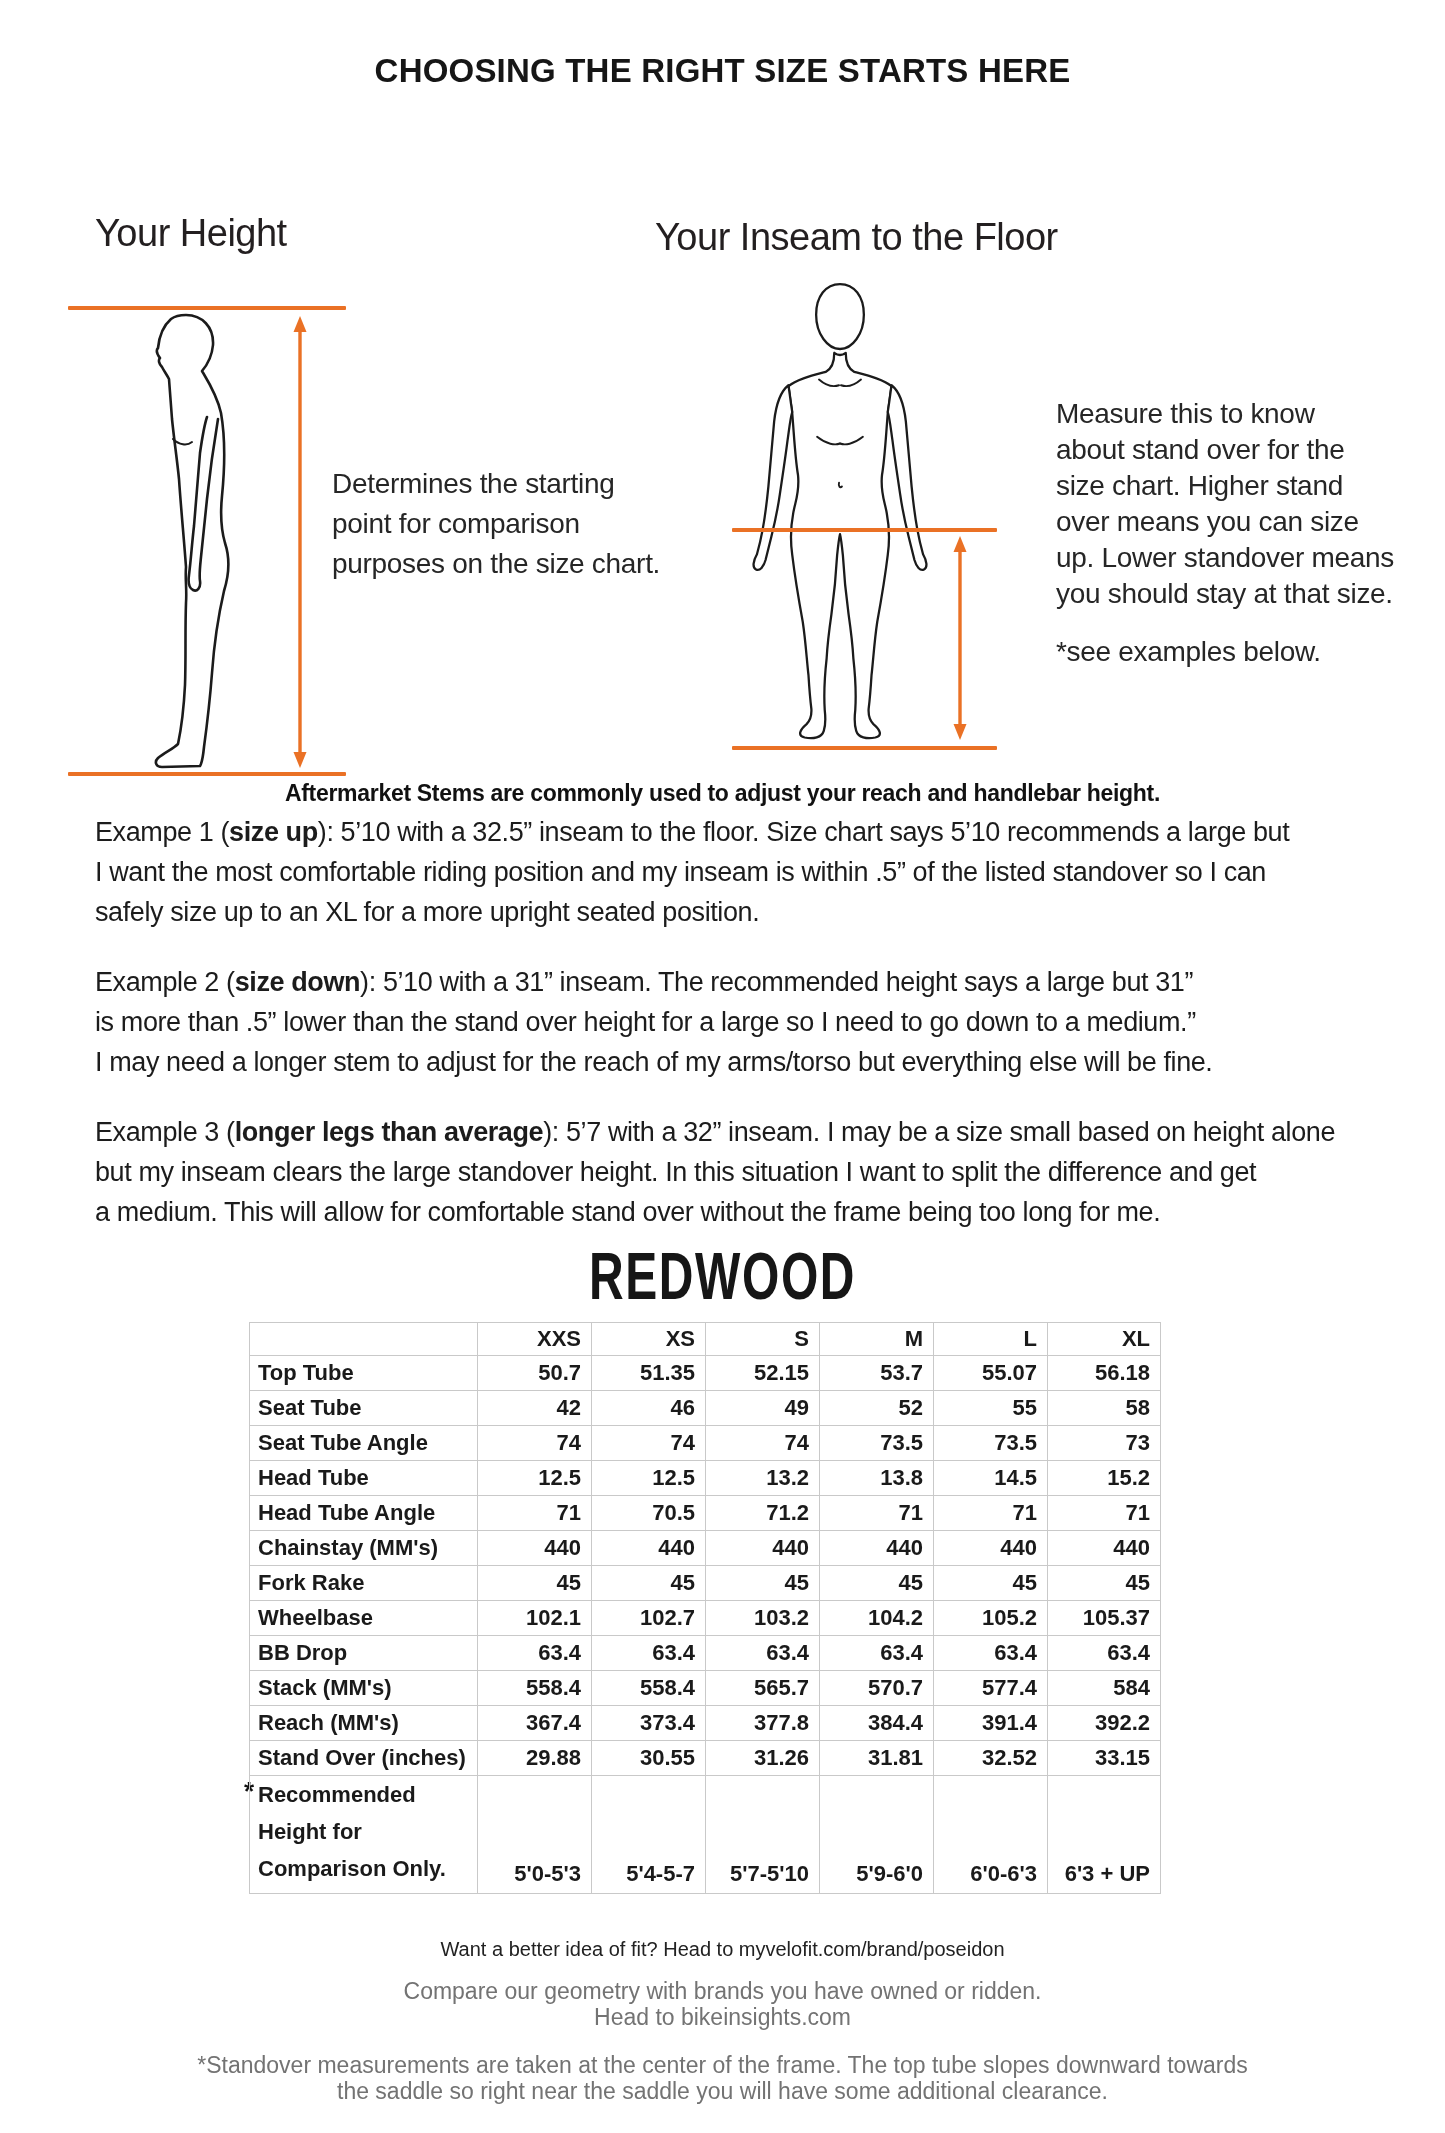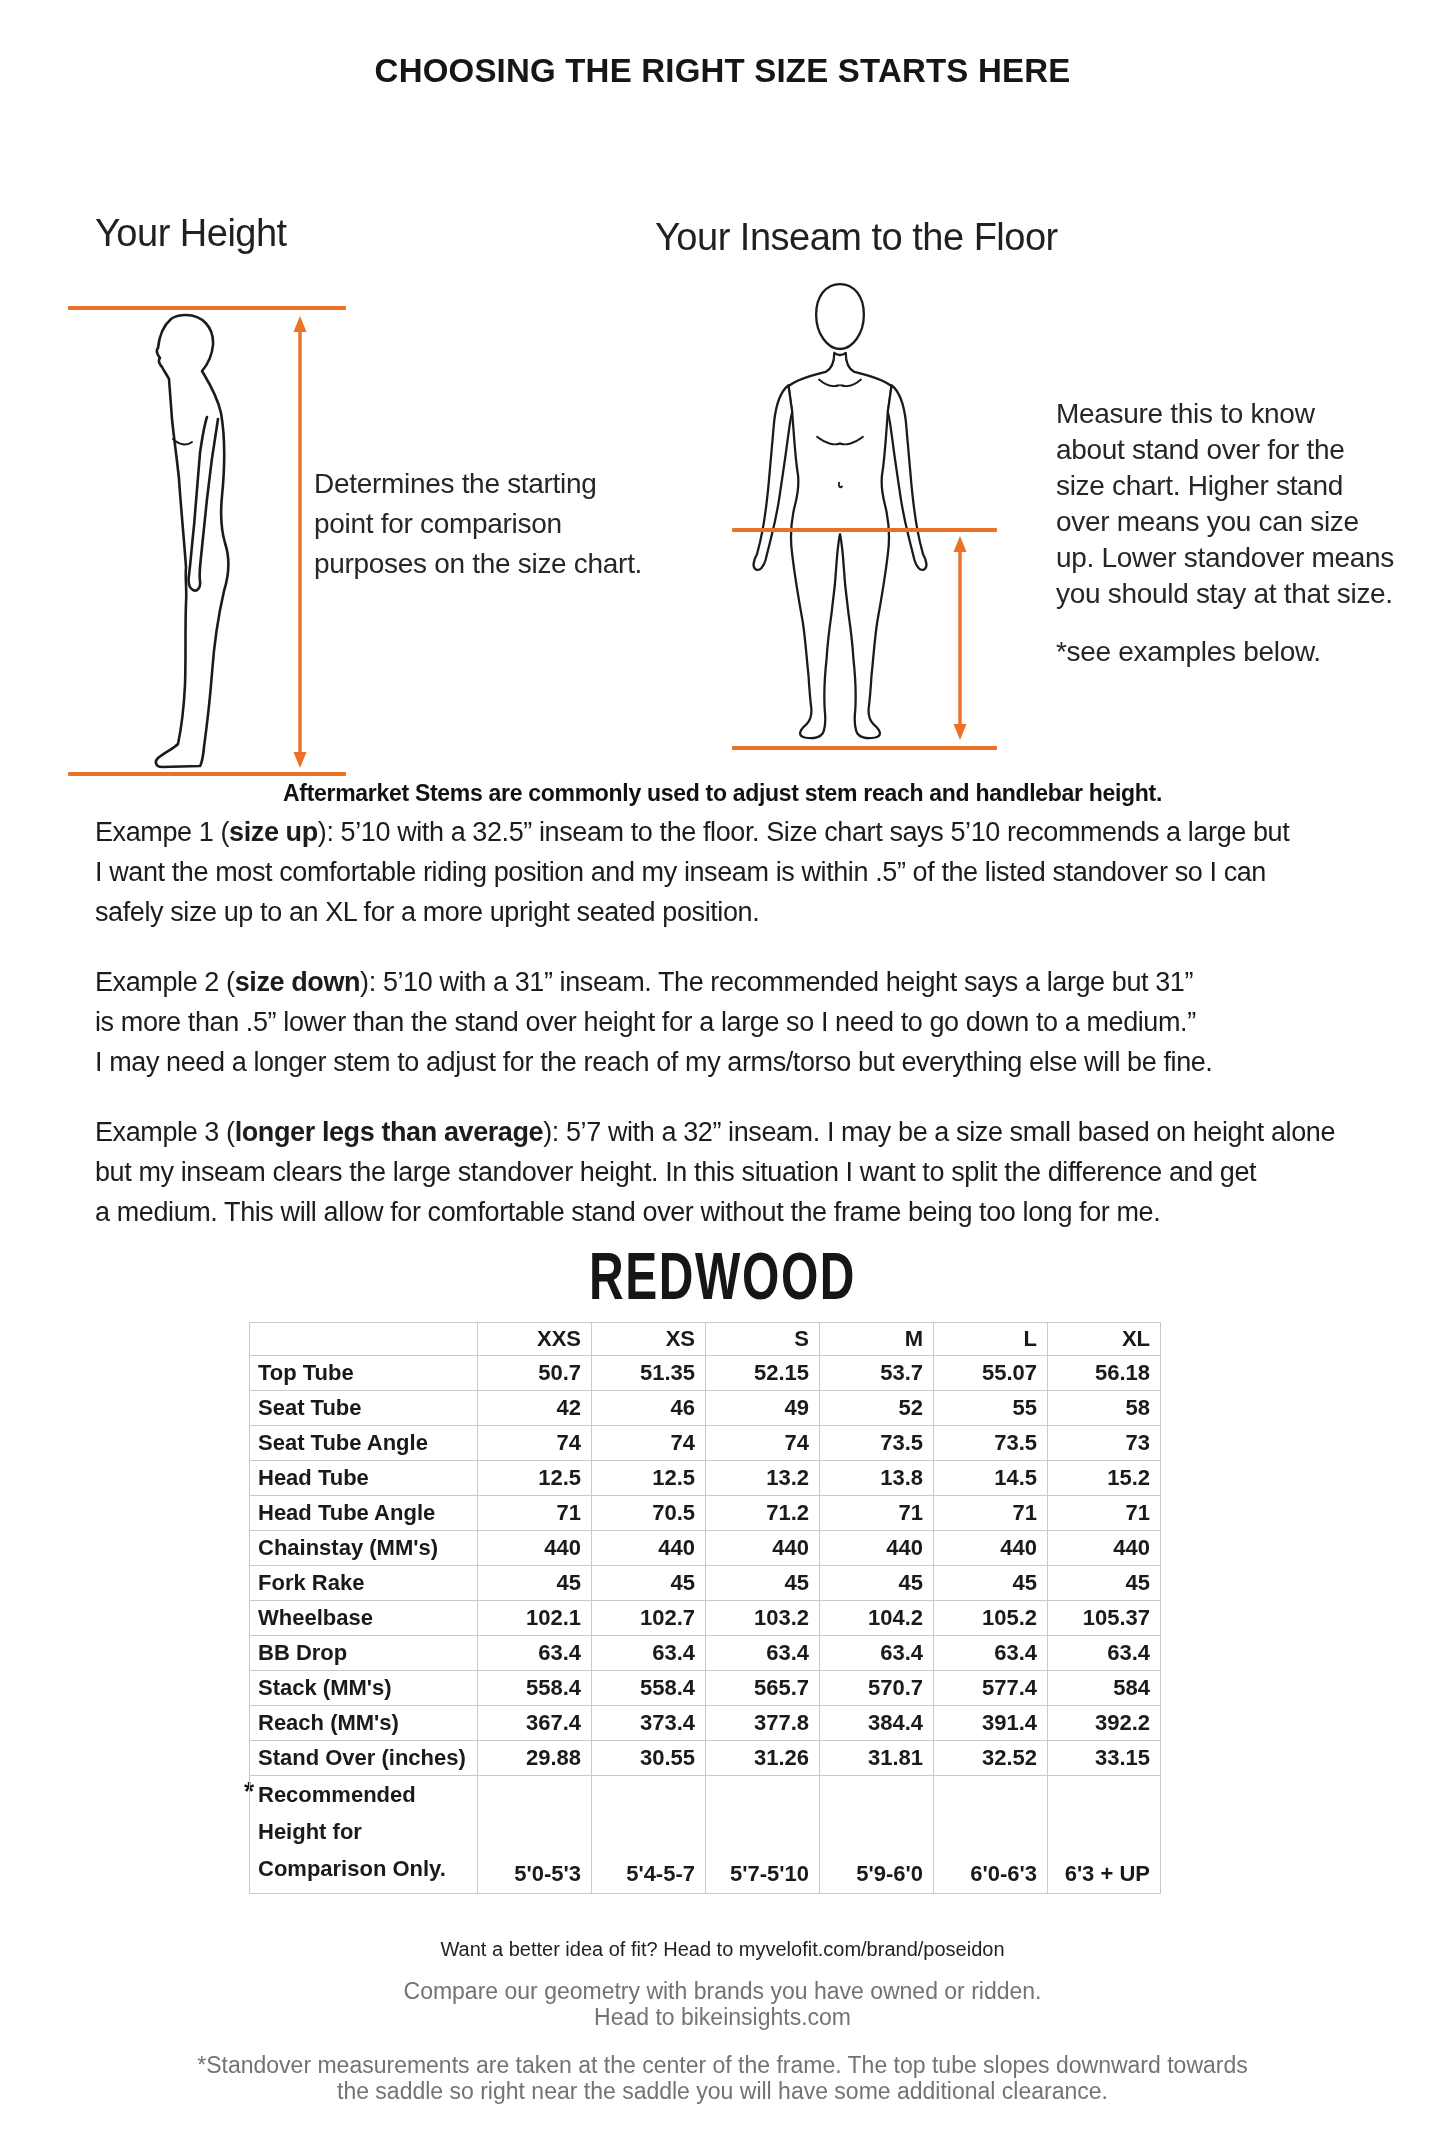--- a/index.html
+++ b/index.html
@@ -55,21 +55,21 @@
       <path fill="none" stroke-width="2" d="M45 128 C51 134 59 135 64 131"></path>
     </g>
   </svg>
 
   <svg class="abs arrow" style="left:291px;top:316px;" width="18" height="452" viewBox="0 0 18 452">
     <line x1="9" y1="10" x2="9" y2="442" stroke="currentColor" stroke-width="3.4"></line>
     <polygon points="9,0 2.5,16 15.5,16" fill="currentColor"></polygon>
     <polygon points="9,452 2.5,436 15.5,436" fill="currentColor"></polygon>
   </svg>
 
-  <div class="abs caption pre" style="left:314px;top:464px;line-height:40px;width:360px;">Determines the starting
+  <div class="abs caption pre" style="left:332px;top:464px;line-height:40px;width:360px;">Determines the starting
 point for comparison
 purposes on the size chart.</div>
 
   <div class="abs section-head" style="left:655px;top:216px;">Your Inseam to the Floor</div>
 
   <svg class="abs fig" style="left:735px;top:272px;" width="210" height="490" viewBox="0 0 220 500">
     <g fill="#ffffff" stroke="currentColor" stroke-width="2.4" stroke-linejoin="round" stroke-linecap="round">
 
       <path d="M104 78 C104 88 101 95 95 98 C80 102 64 106 56 113 L60 142 C62 166 63 188 66 206 C68 224 63 234 61 246 C58 262 58 276 60 290 C63 315 67 338 71 360 C74 380 75 398 77 416 C78 432 79 443 80 451 C80.5 459 79 463 75 467 C68 473 65 479 73 481 C82 483 91 481 93 474 C95 468 95 461 94 452 C93 436 94 416 96 398 C97 380 99 366 101 352 C104 330 106 308 107 290 C108 280 109 272 110 268 C111 272 112 280 113 290 C114 308 116 330 119 352 C121 366 123 380 124 398 C126 416 127 436 126 452 C125 461 125 468 127 474 C129 481 138 483 147 481 C155 479 152 473 145 467 C141 463 139.5 459 140 451 C141 443 142 432 143 416 C145 398 146 380 149 360 C153 338 157 315 160 290 C162 276 162 262 159 246 C157 234 152 224 154 206 C157 188 158 166 160 142 L164 113 C156 106 140 102 125 98 C119 95 116 88 116 78 C112 81 108 81 104 78 Z"></path>
 
@@ -96,21 +96,21 @@
   </svg>
 
   <div class="abs caption pre" style="left:1056px;top:396px;line-height:36px;width:370px;">Measure this to know
 about stand over for the
 size chart. Higher stand
 over means you can size
 up. Lower standover means
 you should stay at that size.</div>
   <div class="abs caption" style="left:1056px;top:636px;">*see examples below.</div>
 
-  <div class="abs center bold-note">Aftermarket Stems are commonly used to adjust stem reach and handlebar height.</div>
+  <div class="abs center bold-note">Aftermarket Stems are commonly used to adjust your reach and handlebar height.</div>
 
   <div class="abs para" style="top:812px;"><span>Exampe 1 (</span><b>size up</b><span>): 5’10 with a 32.5” inseam to the floor. Size chart says 5’10 recommends a large but
 I want the most comfortable riding position and my inseam is within .5” of the listed standover so I can
 safely size up to an XL for a more upright seated position.</span></div>
 
   <div class="abs para" style="top:962px;"><span>Example 2 (</span><b>size down</b><span>): 5’10 with a 31” inseam. The recommended height says a large but 31”
 is more than .5” lower than the stand over height for a large so I need to go down to a medium.”
 I may need a longer stem to adjust for the reach of my arms/torso but everything else will be fine.</span></div>
 
   <div class="abs para" style="top:1112px;"><span>Example 3 (</span><b>longer legs than average</b><span>): 5’7 with a 32” inseam. I may be a size small based on height alone

